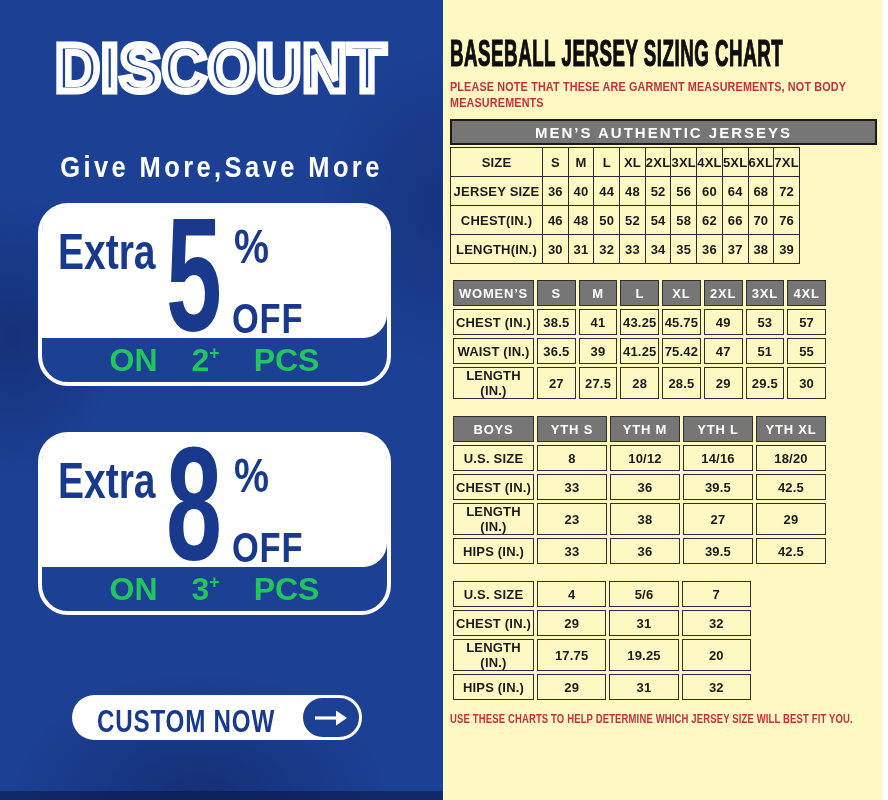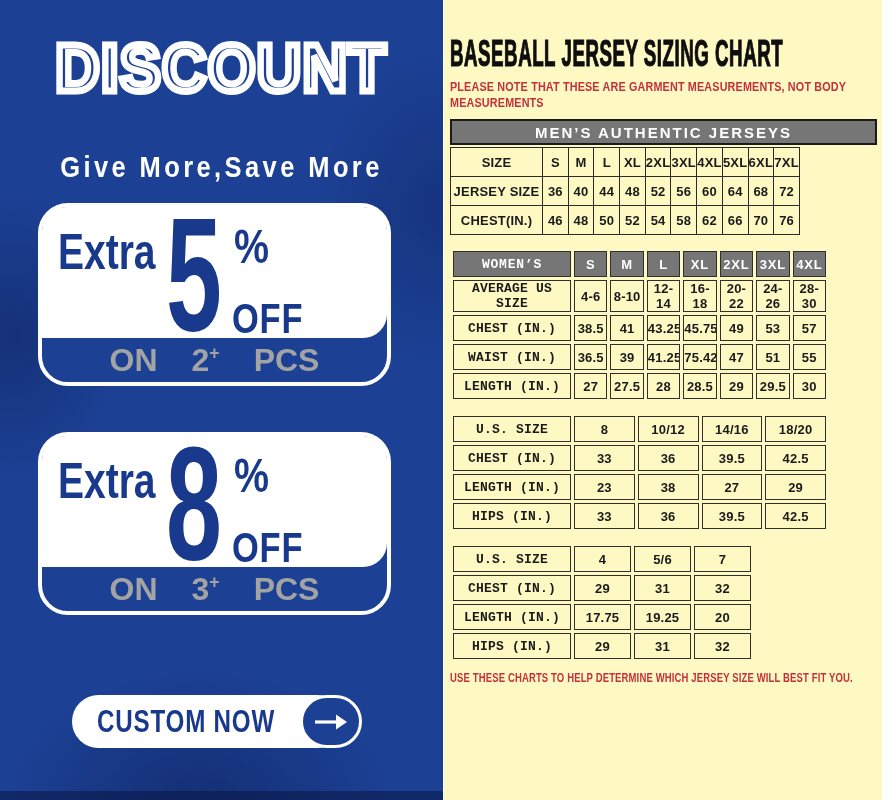--- a/index.html
+++ b/index.html
@@ -59,27 +59,27 @@
     color:#19398c; transform:scaleX(.82); transform-origin:left top;
   }
   .off {
     position:absolute; left:190px; top:88px; font-size:42px; font-weight:700;
     letter-spacing:1px; color:#19398c; transform:scaleX(.82); transform-origin:left top;
     white-space:nowrap;
   }
   .offer-band {
     position:absolute; left:0; right:0; bottom:0; height:44px;
     display:flex; align-items:center; justify-content:center; gap:34px;
-    color:#a3a3a3; font-weight:700; font-size:32px;
+    color:#22c55e; font-weight:700; font-size:32px;
   }
   .offer-band sup { font-size:.55em; vertical-align:super; line-height:0; }
   .custom-now {
-    position:absolute; left:72px; top:695px; width:272px; height:53px;
+    position:absolute; left:72px; top:695px; width:272px; height:45px;
     background:#ffffff; border:none; border-radius:27px;
-    display:flex; align-items:center; cursor:pointer; z-index:2; padding:0;
+    display:flex; align-items:flex-end; cursor:pointer; z-index:2; padding:0;
     font-family:inherit;
   }
   .cta-label {
     flex:1; text-align:center; font-size:31px; font-weight:700; letter-spacing:1px;
     color:#19398c; transform:scaleX(.78); transform-origin:center center; white-space:nowrap;
   }
   .arrow-seg {
     width:62px; align-self:stretch; background:#1c4094;
     border:3px solid #ffffff; border-radius:27px;
     display:flex; align-items:center; justify-content:center; flex:none;
@@ -110,21 +110,21 @@
     font-weight:700; font-size:13px; text-align:center; vertical-align:middle;
     color:#1a1a1a; letter-spacing:.2px; overflow:hidden;
   }
   .mens {
     margin-top:2px; width:350px; border-collapse:collapse;
   }
   .mens td { border:1.5px solid #2a2a2a; height:29px; }
   .mens td:first-child { width:92px; }
   .spaced { border-collapse:separate; border-spacing:3px; }
   .spaced td { border:1px solid #2f2f2f; height:26px; }
-  .spaced td:first-child { width:118px;font-family:Liberation Mono, monospace; }
+  .spaced td:first-child { width:81px; }
   .hcell { background:#767676; color:#ffffff !important; letter-spacing:.8px; border-color:#2a2a2a; }
   .womens    { margin-top:13px; width:379px; }
   .boys      { margin-top:11px; width:379px; }
   .preschool { margin-top:11px; width:304px; }
   .note-bottom {
     margin-top:8px; color:#c5303c; font-size:13px; font-weight:700;
     white-space:nowrap; letter-spacing:.2px;
     transform:scaleX(.73); transform-origin:left top;
   }
 </style>
@@ -215,46 +215,49 @@
             <td>48</td>
             <td>50</td>
             <td>52</td>
             <td>54</td>
             <td>58</td>
             <td>62</td>
             <td>66</td>
             <td>70</td>
             <td>76</td>
           </tr>
+          <tr>
+            <td>LENGTH(IN.)</td>
+            <td>30</td>
+            <td>31</td>
+            <td>32</td>
+            <td>33</td>
+            <td>34</td>
+            <td>35</td>
+            <td>36</td>
+            <td>37</td>
+            <td>38</td>
+            <td>39</td>
+          </tr>
         </tbody>
       </table>
 
     <table class="spaced womens">
         <tbody>
           <tr>
             <td class="hcell">WOMEN’S</td>
             <td class="hcell">S</td>
             <td class="hcell">M</td>
             <td class="hcell">L</td>
             <td class="hcell">XL</td>
             <td class="hcell">2XL</td>
             <td class="hcell">3XL</td>
             <td class="hcell">4XL</td>
           </tr>
           <tr>
-            <td>AVERAGE US SIZE</td>
-            <td>4-6</td>
-            <td>8-10</td>
-            <td>12-14</td>
-            <td>16-18</td>
-            <td>20-22</td>
-            <td>24-26</td>
-            <td>28-30</td>
-          </tr>
-          <tr>
             <td>CHEST (IN.)</td>
             <td>38.5</td>
             <td>41</td>
             <td>43.25</td>
             <td>45.75</td>
             <td>49</td>
             <td>53</td>
             <td>57</td>
           </tr>
           <tr>
@@ -276,20 +279,27 @@
             <td>29</td>
             <td>29.5</td>
             <td>30</td>
           </tr>
         </tbody>
       </table>
 
     <table class="spaced boys">
         <tbody>
           <tr>
+            <td class="hcell">BOYS</td>
+            <td class="hcell">YTH S</td>
+            <td class="hcell">YTH M</td>
+            <td class="hcell">YTH L</td>
+            <td class="hcell">YTH XL</td>
+          </tr>
+          <tr>
             <td>U.S. SIZE</td>
             <td>8</td>
             <td>10/12</td>
             <td>14/16</td>
             <td>18/20</td>
           </tr>
           <tr>
             <td>CHEST (IN.)</td>
             <td>33</td>
             <td>36</td>

